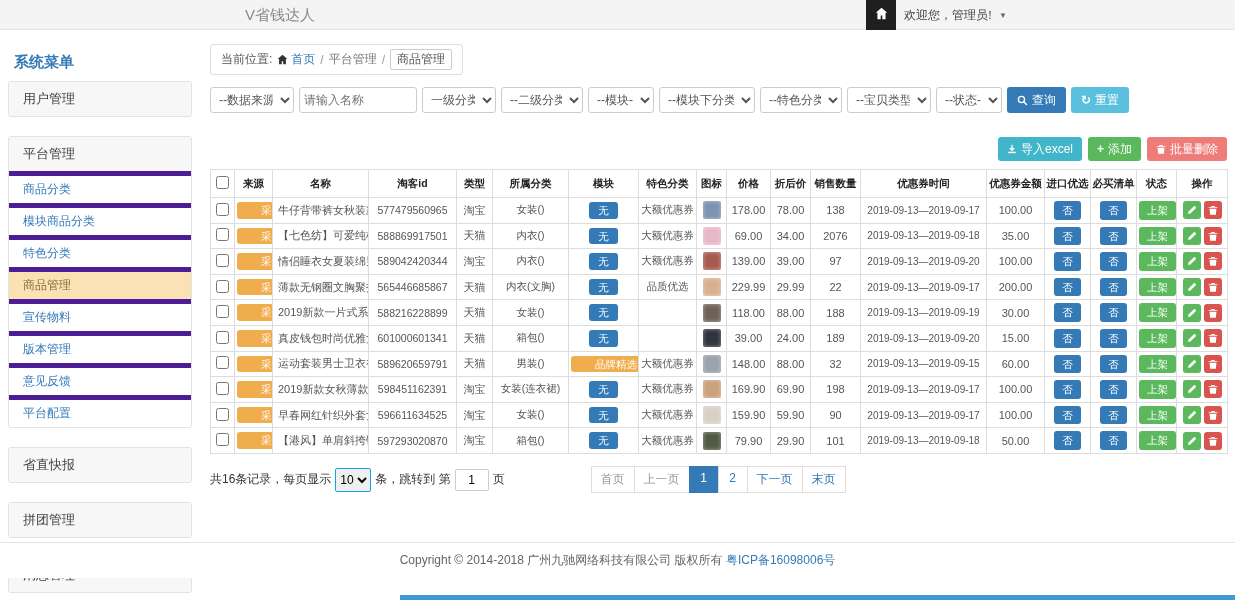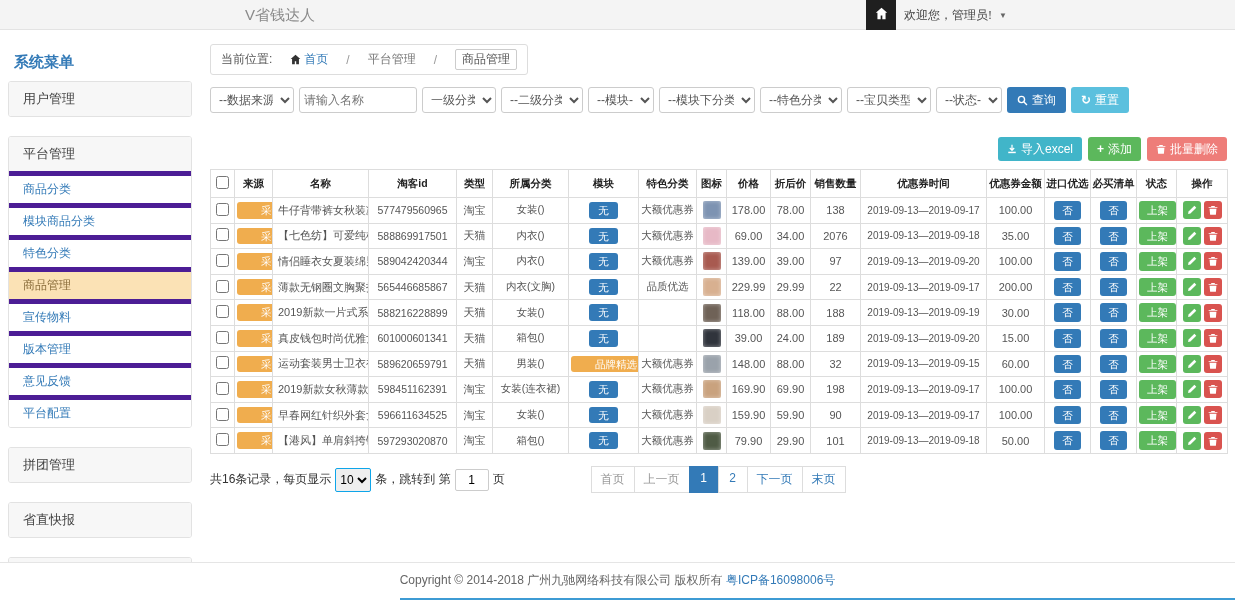--- a/index.html
+++ b/index.html
@@ -16,21 +16,21 @@
   
   .sidebar{position:absolute;left:8px;top:42px;width:184px;bottom:0;overflow:hidden}
   .side-title{color:#337ab7;font-size:15px;font-weight:bold;padding:11px 6px 9px}
   .side-group{border:1px solid #e2e2e2;border-radius:3px;background:#fff;margin-bottom:19px;overflow:hidden}
   .side-top{background:#f7f7f7;color:#424242;font-size:13px;padding:8px 14px;cursor:pointer}
   .side-sub{display:block;background:#fff;color:#337ab7;font-size:12px;padding:5px 14px;border-top:5px solid #4c1d95;cursor:pointer;text-decoration:none}
   .side-sub.active{background:var(--active-menu);color:#8a6d3b}
 
   
   .main{position:absolute;left:210px;top:44px;width:1017px}
-  .breadcrumb{display:inline-flex;align-items:center;gap:18px;border:1px solid #ddd;border-radius:3px;background:#fff;padding:4px 10px;font-size:12px;color:#555}
+  .breadcrumb{display:inline-flex;align-items:center;gap:5px;border:1px solid #ddd;border-radius:3px;background:#fff;padding:4px 10px;font-size:12px;color:#555}
   .crumb-home{color:#337ab7;cursor:pointer;display:inline-flex;align-items:center;gap:3px;background:none;border:none;font-size:12px;font-family:inherit}
   .home-glyph{color:#333;display:inline-flex}
   .crumb-sep{color:#999}
   .crumb-item{color:#777;background:none;border:none;font-size:12px;font-family:inherit;cursor:pointer}
   .crumb-last{border:1px solid #ccc;border-radius:2px;padding:1px 6px;color:#555}
 
   .filters{display:flex;align-items:center;gap:5px;margin-top:12px}
   #filter-controls{display:contents}
   .f-c{height:26px;border:1px solid #ccc;border-radius:3px;font-size:12px;color:#555;background:#fff;padding:0 4px;font-family:inherit}
   .btn{display:inline-flex;align-items:center;gap:4px;height:26px;padding:0 10px;border:none;border-radius:3px;color:#fff;font-size:12px;cursor:pointer;font-family:inherit}
@@ -67,21 +67,21 @@
   .pagerow{display:flex;align-items:center;margin-top:14px;font-size:12px;color:#333;position:relative}
   .pageleft{display:flex;align-items:center;gap:4px}
   .per-select{height:24px;border:1px solid #0ea5e9;border-radius:2px;font-family:inherit;font-size:12px}
   .jump-input{width:34px;height:22px;border:1px solid #ccc;border-radius:2px;text-align:center;font-family:inherit;font-size:12px}
   .pager{position:absolute;left:50%;transform:translateX(-50%);display:flex}
   .pg{min-width:30px;padding:4px 9px;border:1px solid #ddd;background:#fff;color:#337ab7;text-align:center;cursor:pointer;margin-left:-1px;font-size:12px;text-decoration:none}
   .pg.disabled{color:#999}
   .pg.active{background:var(--blue);border-color:var(--blue);color:#fff}
 
   
-  .footer{position:absolute;left:0;right:0;bottom:2px;background:#fff;border-top:1px solid #e5e5e5;text-align:center;padding:9px 0;font-size:12px;color:#666;z-index:4}
+  .footer{position:absolute;left:0;right:0;bottom:22px;background:#fff;border-top:1px solid #e5e5e5;text-align:center;padding:9px 0;font-size:12px;color:#666;z-index:4}
   .footer a{color:#337ab7;text-decoration:none;cursor:pointer}
   .bottom-strip{position:absolute;bottom:0;left:400px;right:0;height:5px;background:var(--strip)}
 </style>
 </head>
 <body>
 
 <div class="header">
   <div class="brand">V省钱达人</div>
   <button class="home-block">
     <span>
@@ -107,24 +107,24 @@
         <a class="side-sub">商品分类</a>
         <a class="side-sub">模块商品分类</a>
         <a class="side-sub">特色分类</a>
         <a class="side-sub active">商品管理</a>
         <a class="side-sub">宣传物料</a>
         <a class="side-sub">版本管理</a>
         <a class="side-sub">意见反馈</a>
         <a class="side-sub">平台配置</a>
       </div>
       <div class="side-group">
+        <div class="side-top">省直快报</div>
+      </div>
+      <div class="side-group">
         <div class="side-top">拼团管理</div>
-      </div>
-      <div class="side-group">
-        <div class="side-top">省直快报</div>
       </div>
       <div class="side-group">
         <div class="side-top">消息管理</div>
       </div>
       <div class="side-group">
         <div class="side-top">订单管理</div>
       </div>
     </nav>
 </div>
 

